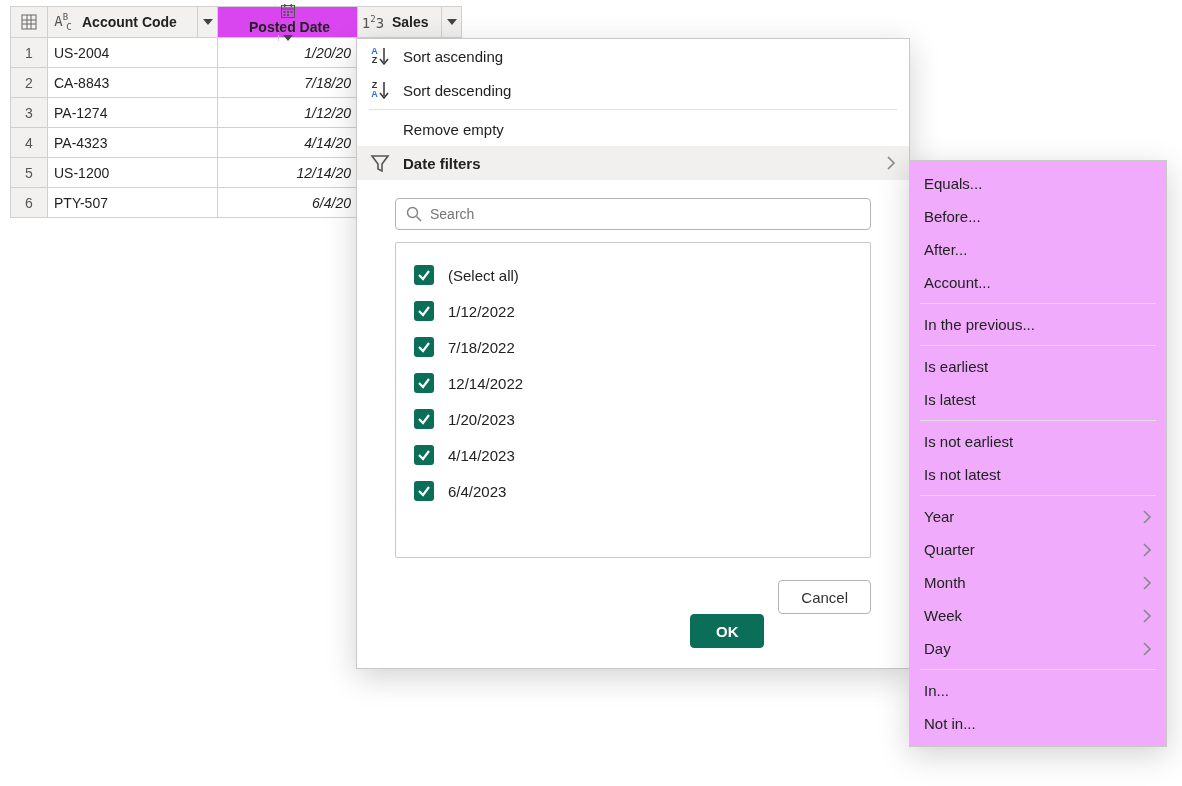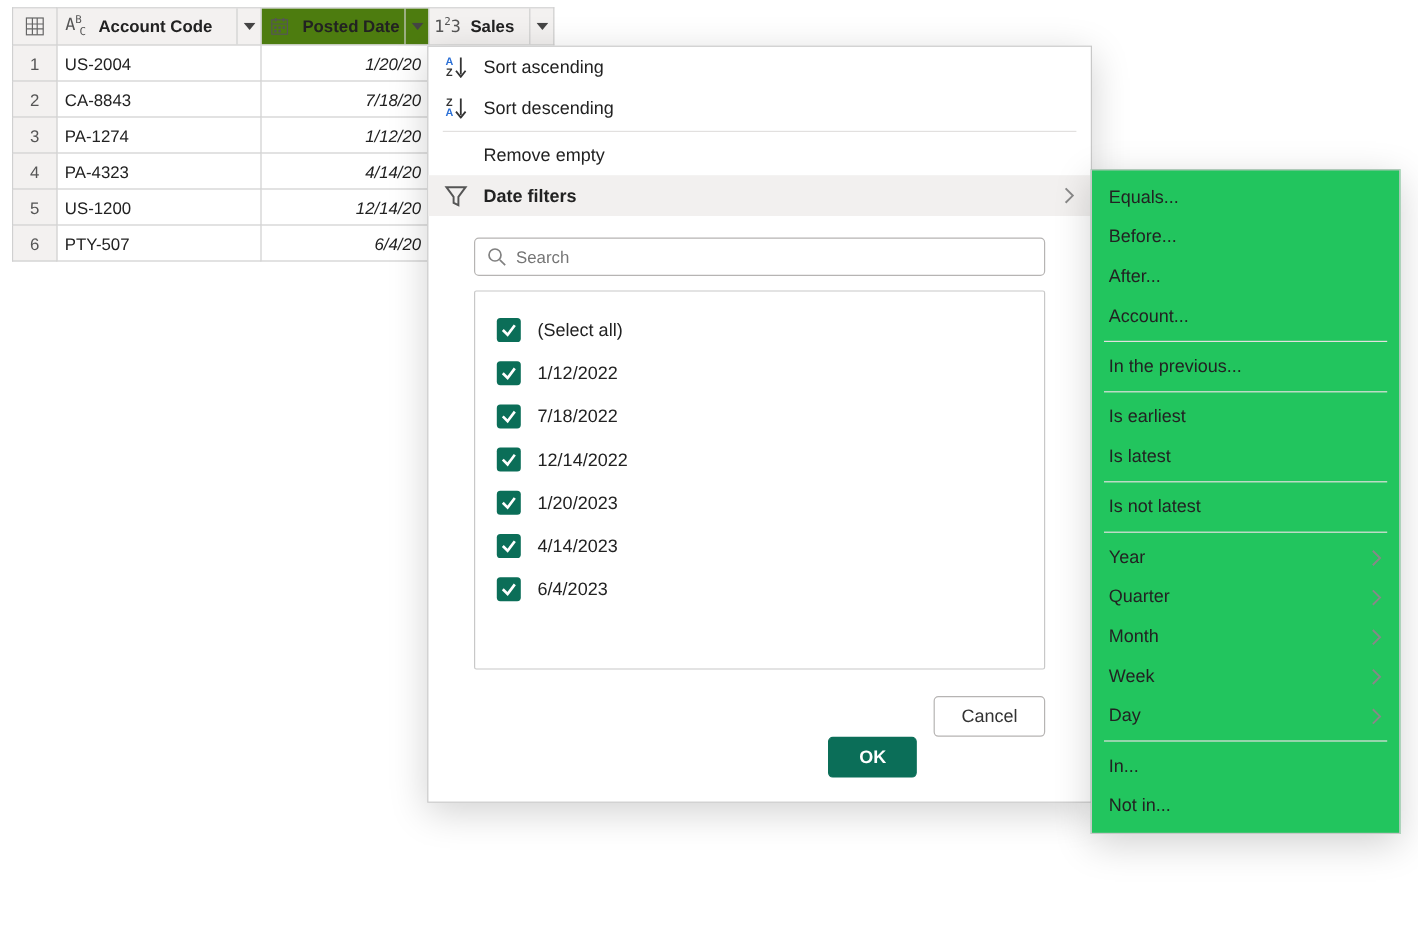--- a/index.html
+++ b/index.html
@@ -49,21 +49,21 @@
   .grid td.code { width: 170px; margin-left: 36px; }
   .grid td.date { width: 140px; text-align: right; font-style: italic; color: #222; padding-right: 6px; }
   .grid td.sales { width: 104px; }
 
   .colhead {
     display: flex;
     align-items: center;
     height: 30px;
     justify-content: center;
   }
-  .colhead.selected { background: #4d7c0f; }
+  .colhead.selected { background: #d946ef; flex-direction: column; }
   .colhead .iconcell {
     width: 30px;
     display: flex;
     align-items: center;
     justify-content: center;
     color: #555;
     font-weight: 400;
   }
   .colhead .title {
     flex: 1;
@@ -211,23 +211,23 @@
   .btn-secondary {
     background: #fff;
     color: #333;
     border: 1px solid #b6b4b3;
   }
 
   
   .submenu {
     position: absolute;
     left: 909px;
-    top: 141px;
+    top: 160px;
     width: 258px;
-    background: #22c55e;
+    background: #f0abfc;
     border: 1px solid #c8c8c8;
     box-shadow: 0 8px 30px rgba(0,0,0,0.18);
     padding: 6px 0;
   }
   .submenu .smi {
     display: flex;
     align-items: center;
     height: 33px;
     padding: 0 14px;
     font-size: 15px;
@@ -514,20 +514,23 @@
     </div>
     <hr>
     <div class="smi">
       <span class="smi-label">Is earliest</span>
     </div>
     <div class="smi">
       <span class="smi-label">Is latest</span>
     </div>
     <hr>
     <div class="smi">
+      <span class="smi-label">Is not earliest</span>
+    </div>
+    <div class="smi">
       <span class="smi-label">Is not latest</span>
     </div>
     <hr>
     <div class="smi">
       <span class="smi-label">Year</span>
       <span class="smi-arrow">
         <svg width="10" height="14" viewBox="0 0 10 14">
           <path d="M2 1 L8 7 L2 13" fill="none" stroke="#888" stroke-width="1.6"></path>
         </svg>
       </span>

